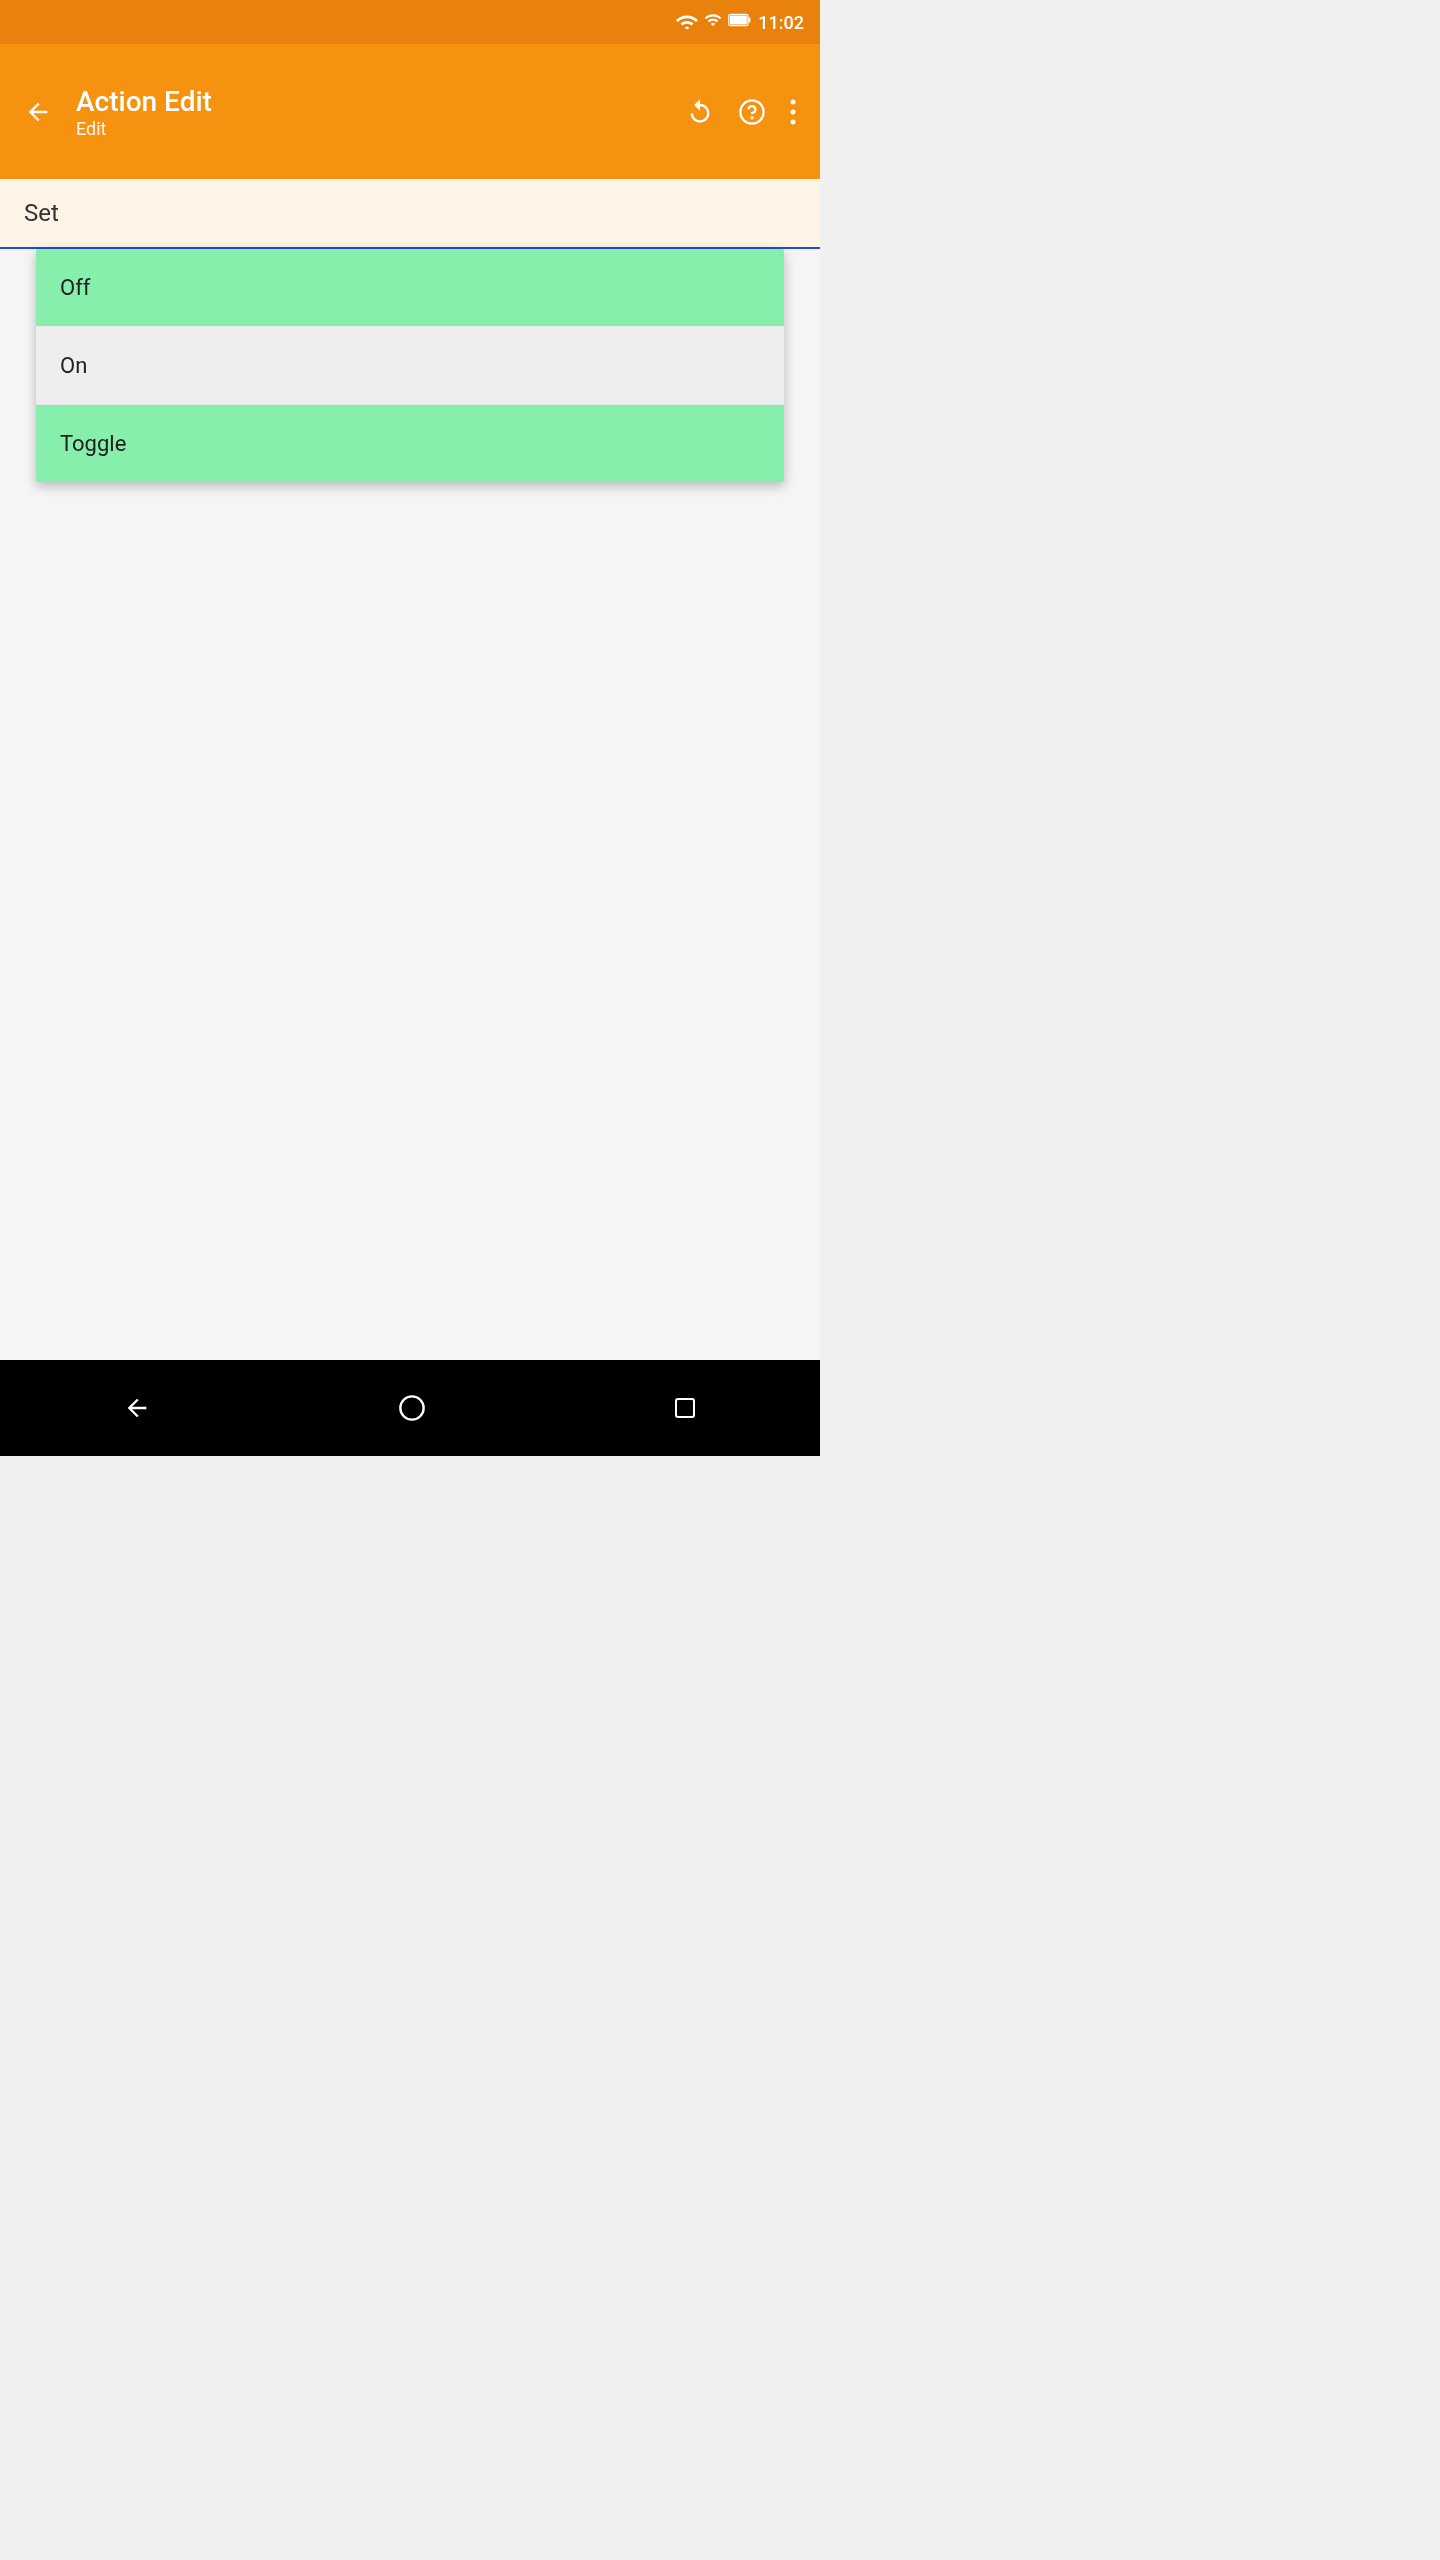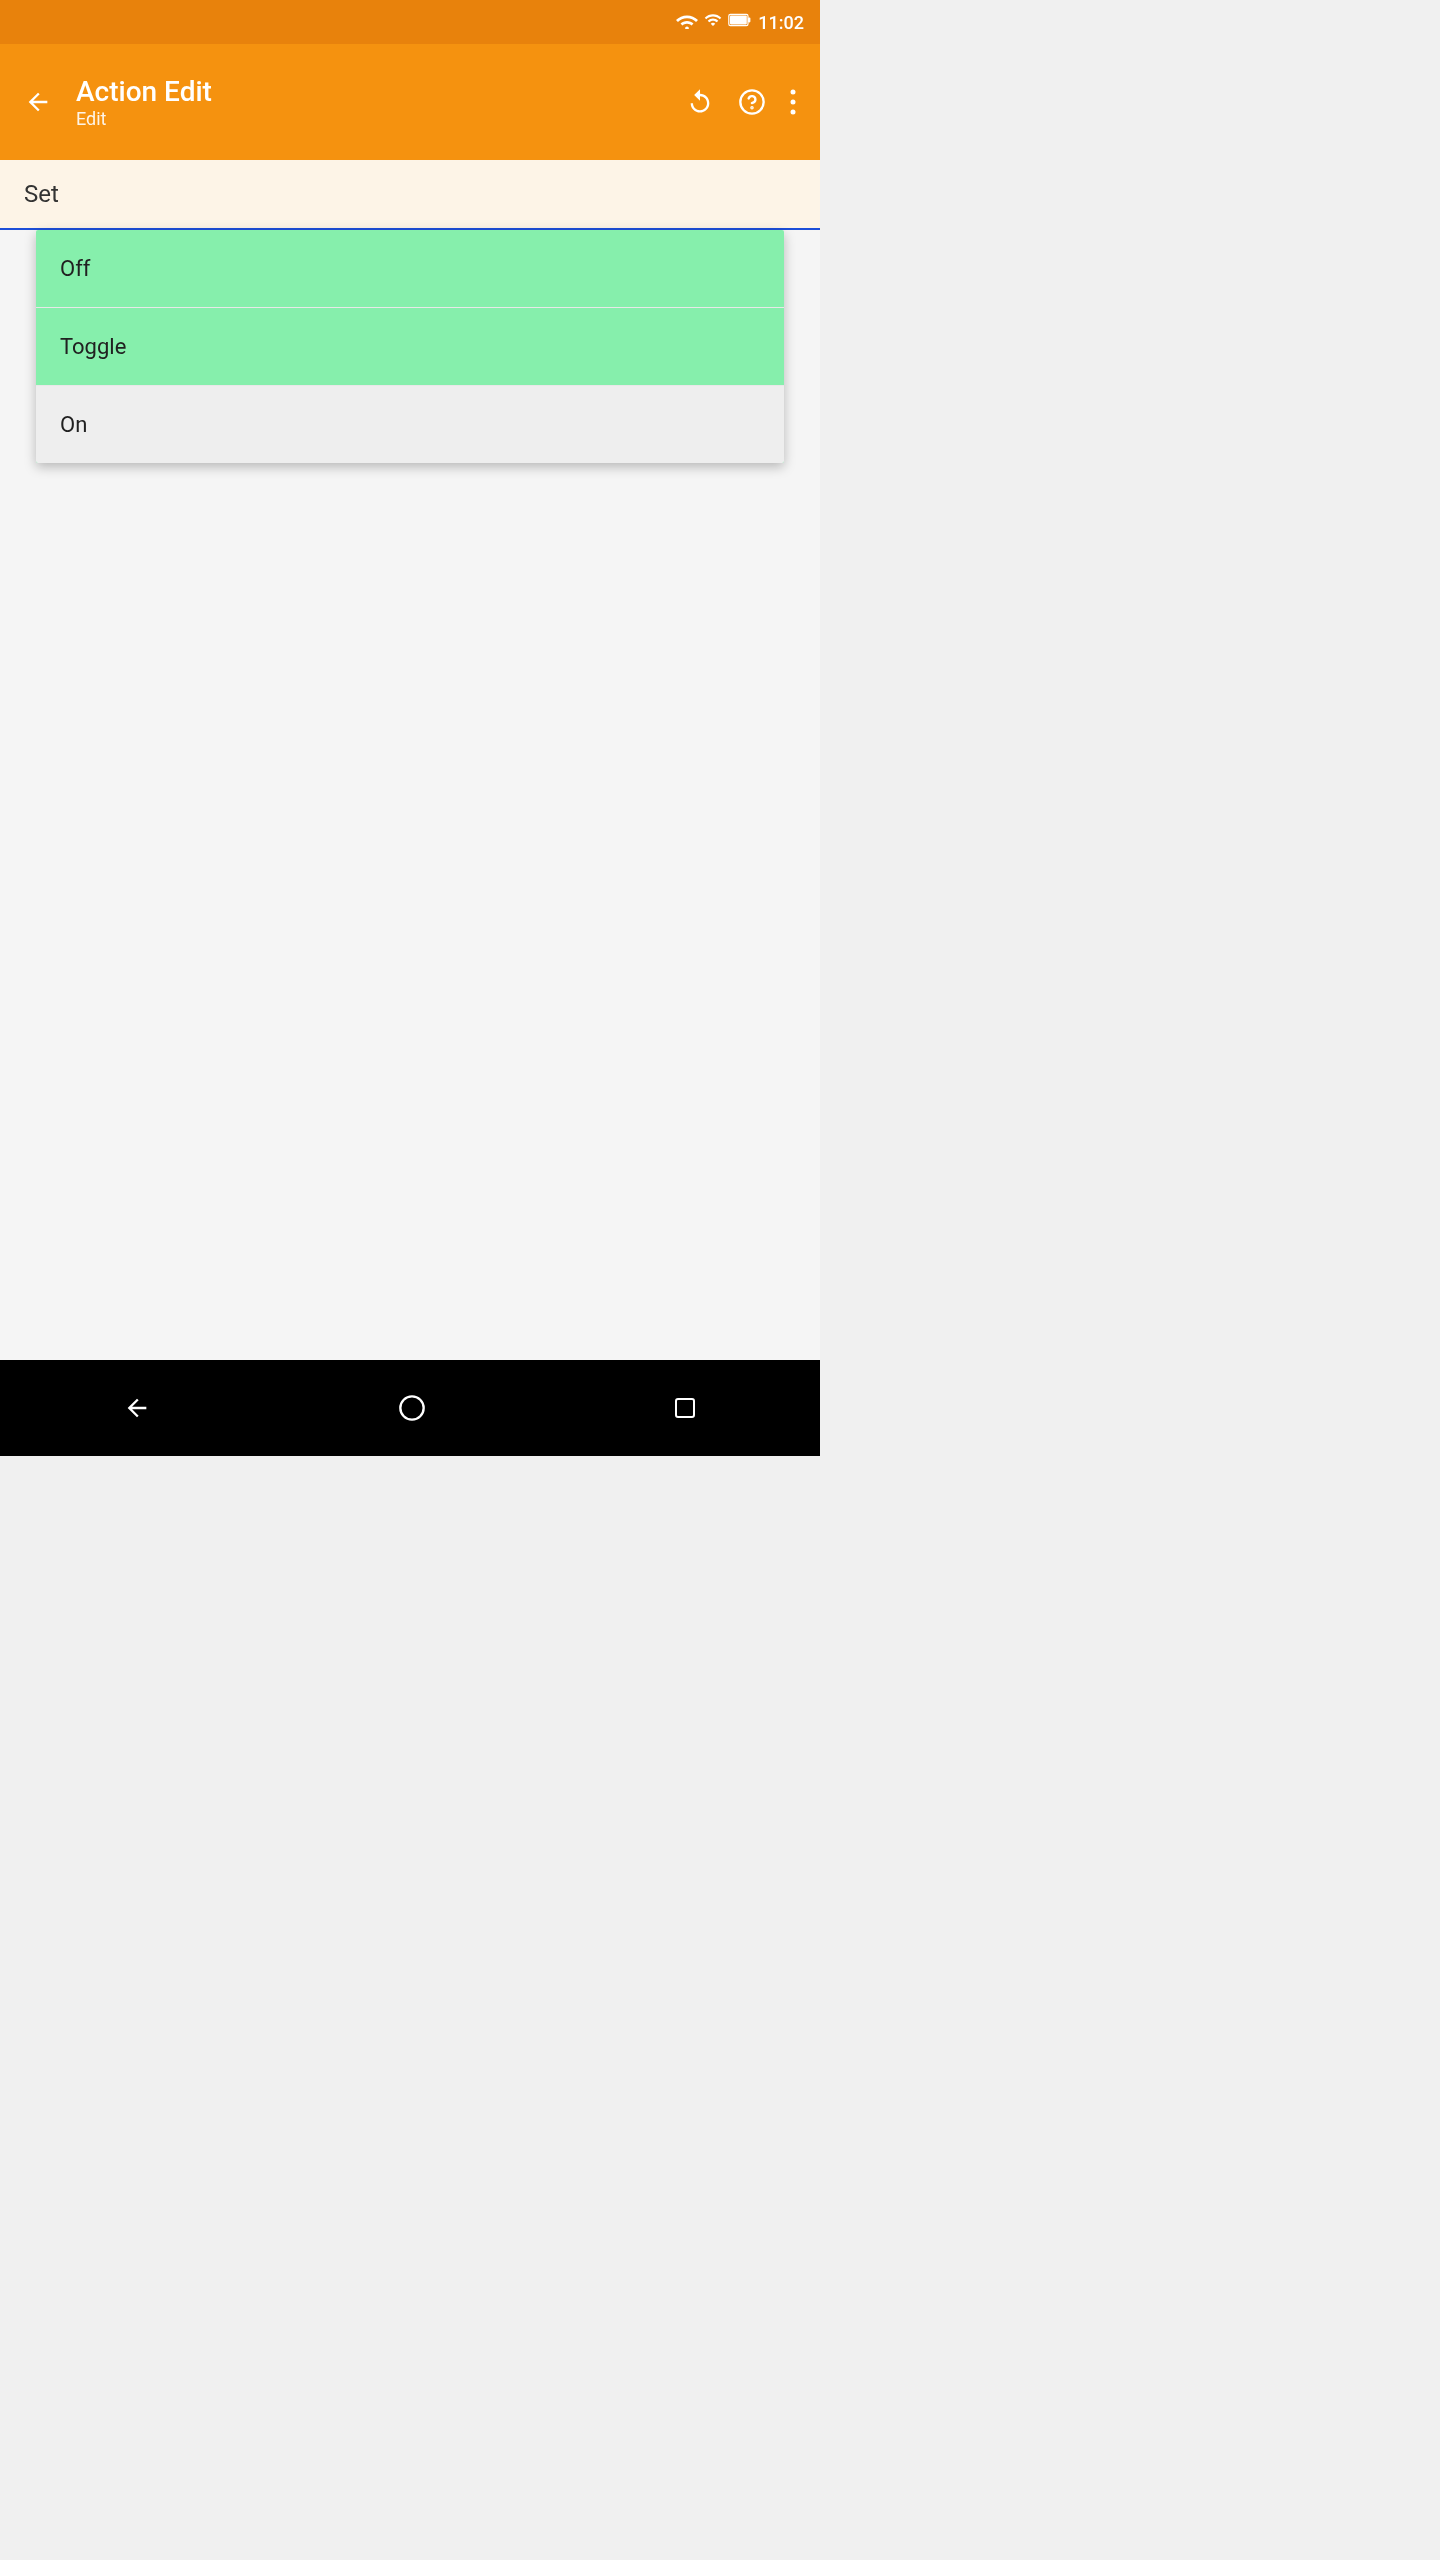--- a/index.html
+++ b/index.html
@@ -53,21 +53,21 @@
     }
 
     .battery-icon {
       color: white;
       font-size: 16px;
     }
 
     
     .app-bar {
       background: #f5920f;
-      height: 116px;
+      height: 135px;
       display: flex;
       align-items: center;
       padding: 0 16px;
       gap: 16px;
     }
 
     .back-button {
       color: white;
       font-size: 28px;
       cursor: pointer;
@@ -246,22 +246,22 @@
 </div>
 
 <div class="content">
 
   <div class="set-header">
     <span class="set-label">Set</span>
   </div>
 
   <div class="dropdown-container">
     <div class="dropdown-item">Off</div>
+    <div class="dropdown-item selected">On</div>
     <div class="dropdown-item">Toggle</div>
-    <div class="dropdown-item selected">On</div>
   </div>
 
 </div>
 
 <div class="nav-bar">
   <button class="nav-btn">
     <svg width="28" height="28" viewBox="0 0 24 24" fill="white">
       <path d="M20 11H7.83l5.59-5.59L12 4l-8 8 8 8 1.41-1.41L7.83 13H20v-2z"></path>
     </svg>
   </button>

